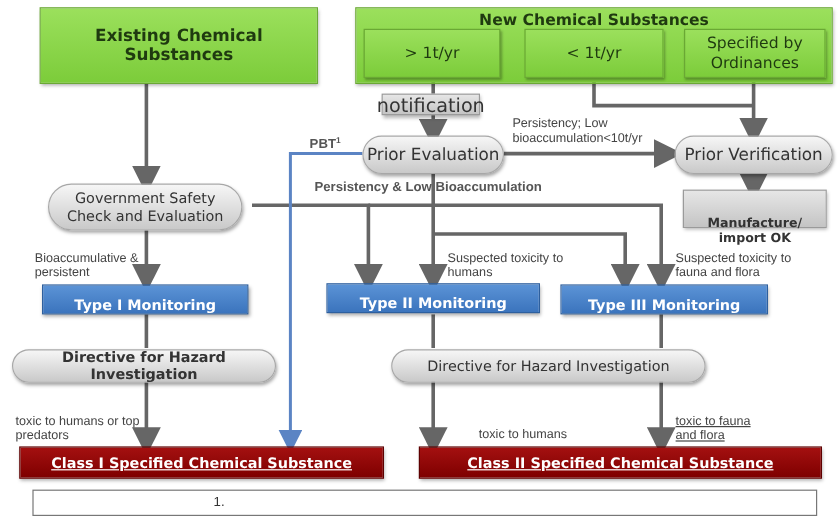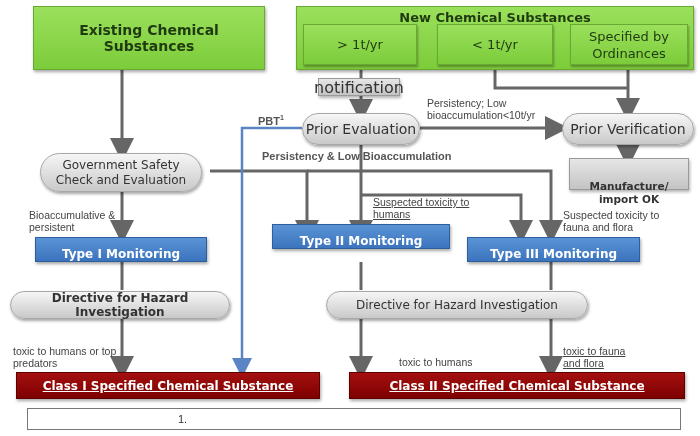--- a/index.html
+++ b/index.html
@@ -94,21 +94,21 @@
   <span style="padding:0 34px;margin-top:37px;">Manufacture/ import OK</span>
 </div>
 
 <div class="abs pill" style="left:40px;top:153px;width:162px;height:39px;font-size:12px;line-height:15px;">
   <span style="padding:0 12px;">Government Safety Check and Evaluation</span>
 </div>
 
 <div class="abs blue" style="left:35px;top:237px;width:172px;height:25px;">
   <span>Type I Monitoring</span>
 </div>
-<div class="abs blue" style="left:272px;top:224px;width:178px;height:25px;">
+<div class="abs blue" style="left:272px;top:236px;width:178px;height:25px;">
   <span>Type II Monitoring</span>
 </div>
 <div class="abs blue" style="left:467px;top:237px;width:173px;height:25px;">
   <span>Type III Monitoring</span>
 </div>
 
 <div class="abs pill" style="left:10px;top:291px;width:220px;height:28px;font-size:12px;font-weight:bold;">
   <span>Directive for Hazard Investigation</span>
 </div>
 <div class="abs pill" style="left:326px;top:291px;width:262px;height:28px;font-size:12px;">
@@ -125,17 +125,17 @@
 <div class="abs" style="left:27px;top:408px;width:654px;height:22px;border:1px solid #777;background:#fff;display:flex;align-items:center;font-size:11px;color:#333;">
   <span style="margin-left:150px;width:40px;">1.</span>
 </div>
 
 <div class="abs lbl-b" style="left:258px;top:114px;font-size:11px;">
   <span>PBT</span><sup style="font-size:7px;">1</sup>
 </div>
 <div class="abs lbl" style="left:427px;top:97px;width:132px;">Persistency; Low bioaccumulation&lt;10t/yr</div>
 <div class="abs lbl-b" style="left:262px;top:150px;">Persistency &amp; Low Bioaccumulation</div>
 <div class="abs lbl" style="left:29px;top:209px;width:90px;">Bioaccumulative &amp; persistent</div>
-<div class="abs lbl" style="left:373px;top:196px;width:110px;text-decoration:underline;">Suspected toxicity to humans</div>
+<div class="abs lbl" style="left:373px;top:209px;width:110px;">Suspected toxicity to humans</div>
 <div class="abs lbl" style="left:563px;top:209px;width:118px;">Suspected toxicity to fauna and flora</div>
 <div class="abs lbl" style="left:13px;top:345px;width:110px;">toxic to humans or top predators</div>
 <div class="abs lbl" style="left:367px;top:356px;margin-left:32px;">toxic to humans</div>
 <div class="abs lbl" style="left:563px;top:345px;width:80px;text-decoration:underline;">toxic to fauna and flora</div>
 
 </body></html>

